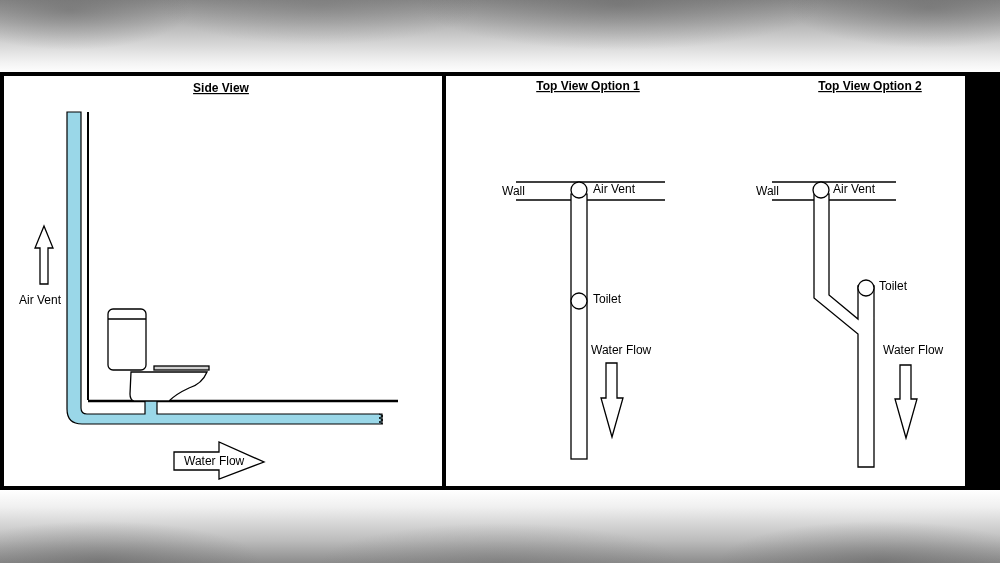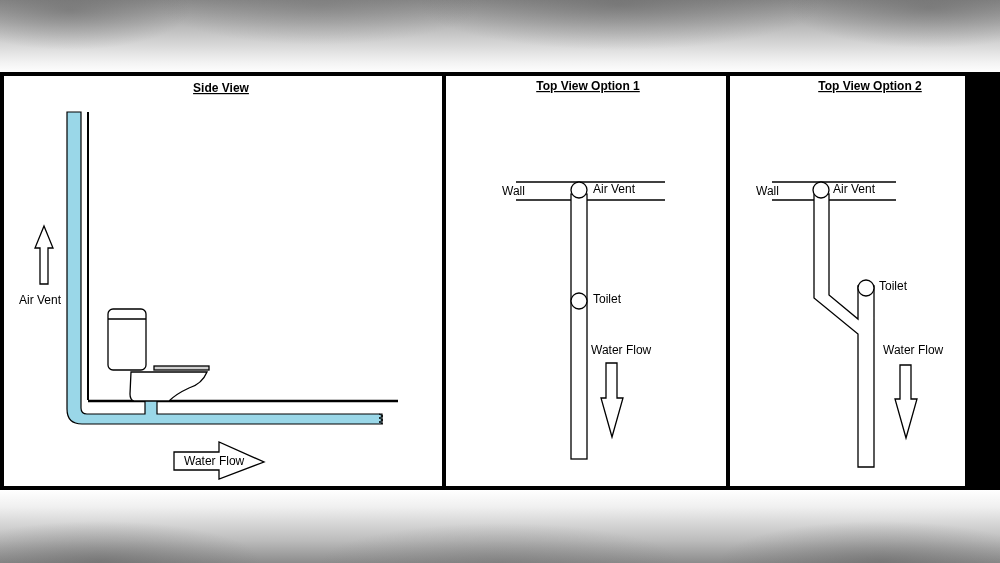--- a/index.html
+++ b/index.html
@@ -60,21 +60,21 @@
       </g>
 
       <path d="M40,150 L49,172 L44,172 L44,208 L36,208 L36,172 L31,172 Z" fill="#fff" stroke="#000" stroke-width="1.3"></path>
       <text class="lbl" x="15" y="228">Air Vent</text>
 
       <path d="M170,376 L215,376 L215,366 L260,386 L215,403 L215,394 L170,394 Z" fill="#fff" stroke="#000" stroke-width="1.3"></path>
       <text class="lbl" x="180" y="389">Water Flow</text>
     </svg>
   </div>
 
-  <div class="panel" style="left:446px; width:280px;">
+  <div class="panel" style="left:446px; width:280px;padding-left:38px;">
     <svg width="280" height="410">
       <text class="title" x="142" y="14" text-anchor="middle">Top View Option 1</text>
       <line x1="70" y1="106" x2="219" y2="106" stroke="#000" stroke-width="1.5"></line>
       <line x1="70" y1="124" x2="219" y2="124" stroke="#000" stroke-width="1.5"></line>
       <text class="lbl" x="56" y="119">Wall</text>
       <rect x="125" y="118" width="16" height="265" fill="#fff" stroke="#000" stroke-width="1.3"></rect>
       <circle cx="133" cy="114" r="8" fill="#fff" stroke="#000" stroke-width="1.3"></circle>
       <text class="lbl" x="147" y="117">Air Vent</text>
       <circle cx="133" cy="225" r="8" fill="#fff" stroke="#000" stroke-width="1.3"></circle>
       <text class="lbl" x="147" y="227">Toilet</text>

